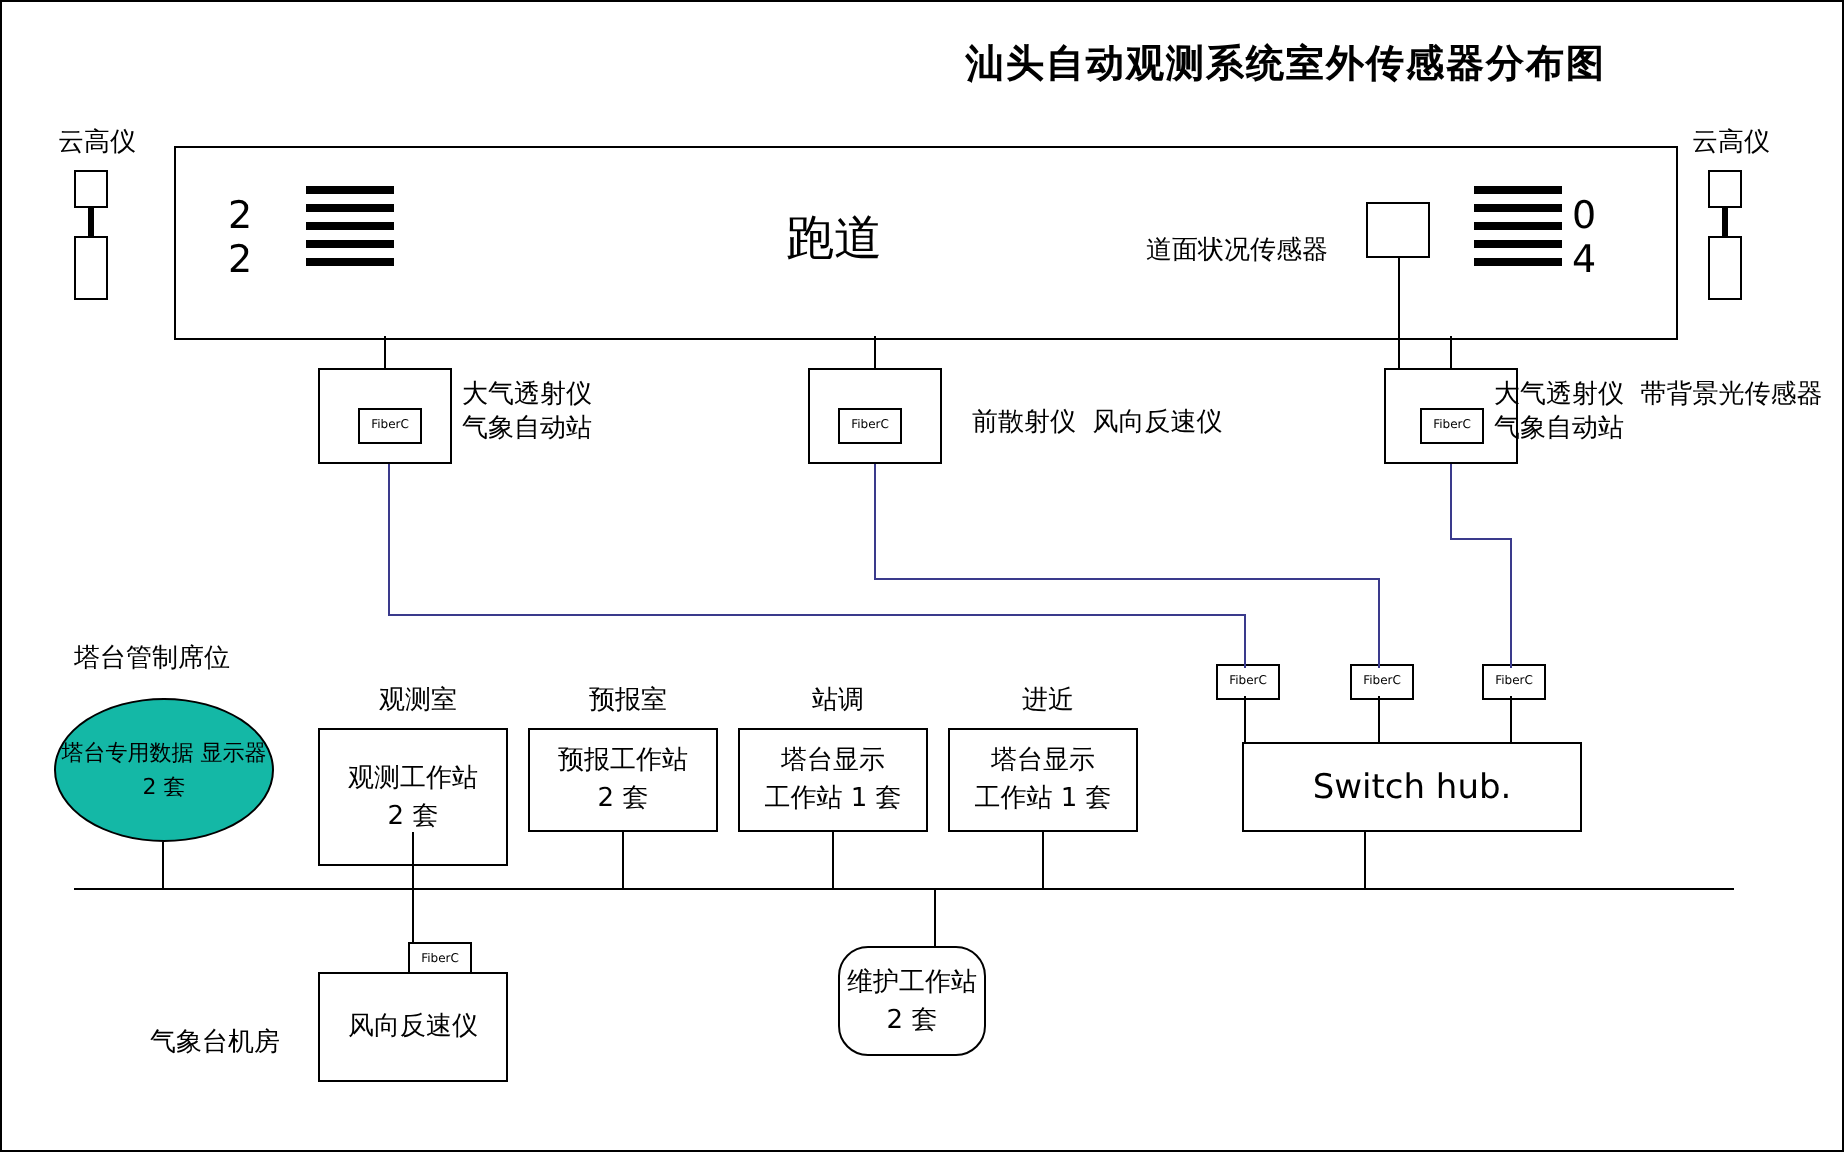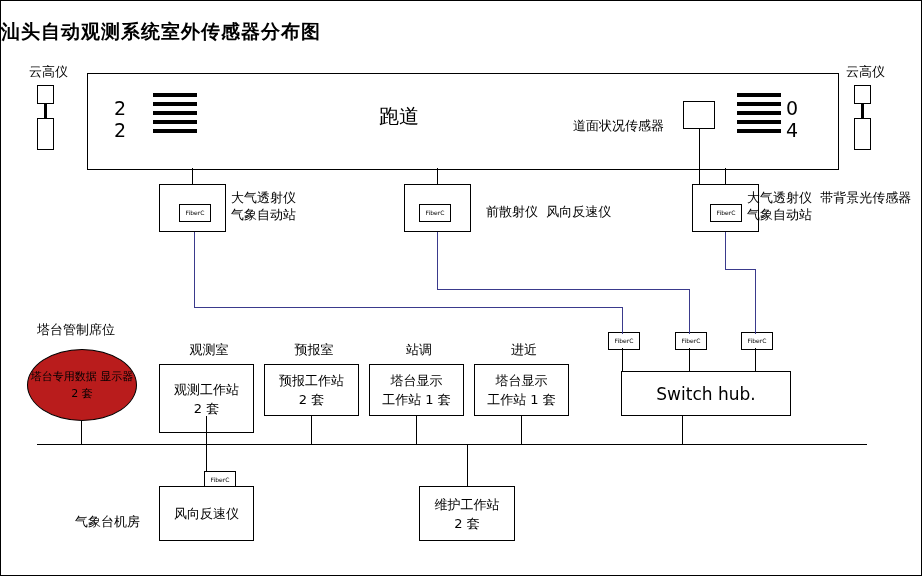--- a/index.html
+++ b/index.html
@@ -6,21 +6,21 @@
   body{
     width:922px;height:576px;
     background:#ffffff;
     font-family:"DejaVu Sans","Liberation Sans",sans-serif;
     color:#000;
     overflow:hidden;
   }
   #stage{position:relative;width:922px;height:576px;border:1px solid #000;box-sizing:border-box;}
 
   .title{
-    position:absolute;top:18px;left:0;width:802px;text-align:left;
+    position:absolute;top:18px;left:0;width:802px;text-align:right;
     font-size:19px;font-weight:bold;letter-spacing:1px;
   }
 
   .box{position:absolute;border:1px solid #000;background:#fff;box-sizing:border-box;}
   .lbl{position:absolute;font-size:13px;line-height:17px;white-space:pre;}
 
   
   .runway{position:absolute;left:86px;top:72px;width:750px;height:95px;border:1px solid #000;background:#fff;}
   .rw-label{position:absolute;font-size:17px;}
   .vert{writing-mode:vertical-rl;text-orientation:upright;}
@@ -38,38 +38,38 @@
          font-size:6px;line-height:16px;text-align:center;color:#000;}
 
   
   .ln{position:absolute;background:#3a3a8c;}
   .lnk{position:absolute;background:#000;}
 
   .station{position:absolute;border:1px solid #000;background:#fff;display:flex;align-items:center;
            justify-content:center;text-align:center;font-size:13px;line-height:19px;box-sizing:border-box;}
   .grouphdr{position:absolute;font-size:13px;text-align:center;width:110px;}
 
-  .ellipse{position:absolute;border:1px solid #000;border-radius:50%;background:#b91c1c;
+  .ellipse{position:absolute;border:1px solid #000;border-radius:50%;background:#14b8a6;
            display:flex;align-items:center;justify-content:center;text-align:center;
            font-size:11px;line-height:17px;box-sizing:border-box;}
 
   .switch{position:absolute;border:1px solid #000;background:#fff;display:flex;align-items:center;
           justify-content:center;font-size:17px;box-sizing:border-box;}
 </style>
 </head>
 <body>
 
 <div id="stage">
 
   <div class="title">汕头自动观测系统室外传感器分布图</div>
 
   <div class="runway"></div>
   <div class="rw-label vert" style="left:108px;top:96px;font-size:19px;">22</div>
   <div class="rw-label vert" style="left:780px;top:96px;font-size:19px;">04</div>
-  <div class="rw-label" style="left:378px;top:102px;font-size:20px;">跑道</div>
+  <div class="rw-label" style="left:392px;top:102px;font-size:24px;">跑道</div>
 
   <div class="stripes" style="left:152px;top:92px;">
     <i></i>
       <i></i>
       <i></i>
       <i></i>
       <i></i>
   </div>
   <div class="stripes" style="left:736px;top:92px;">
     <i></i>
@@ -163,18 +163,18 @@
 工作站 1 套</div>
   <div class="lnk" style="left:520px;top:415px;width:1px;height:28px;"></div>
 
   <div class="lnk" style="left:36px;top:443px;width:830px;height:1px;"></div>
 
   <div class="lnk" style="left:205px;top:443px;width:1px;height:42px;"></div>
   <div class="fiber" style="left:203px;top:470px;">FiberC</div>
   <div class="station" style="left:158px;top:485px;width:95px;height:55px;">风向反速仪</div>
 
   <div class="lnk" style="left:466px;top:443px;width:1px;height:42px;"></div>
-  <div class="station" style="left:418px;top:485px;width:96px;height:55px;white-space:pre;">维护工作站
+  <div class="station" style="left:418px;top:472px;width:74px;height:55px;white-space:pre;border-radius:15px;">维护工作站
 2 套</div>
 
   <div class="lbl" style="left:62px;top:512px;margin-left:12px;">气象台机房</div>
 
 </div>
 
 </body></html>

